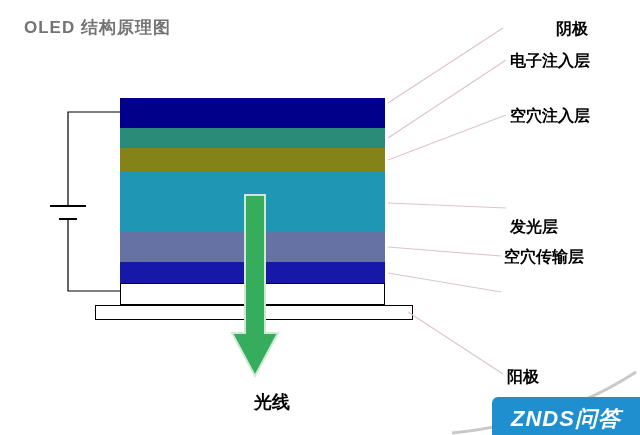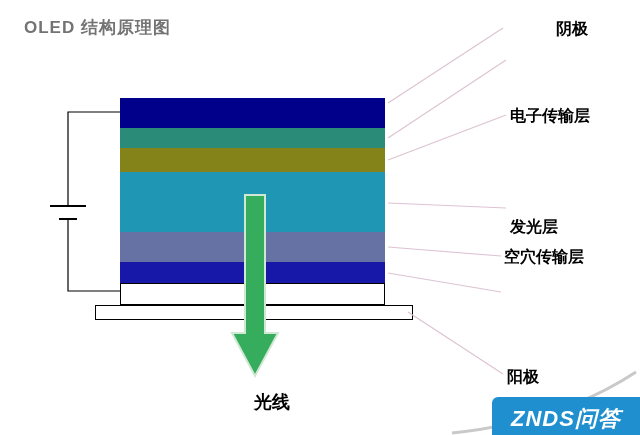--- a/index.html
+++ b/index.html
@@ -78,21 +78,22 @@
     <line class="plate" x1="50" y1="206" x2="86" y2="206"></line>
     <line class="plate" x1="59" y1="219" x2="77" y2="219"></line>
     <polyline class="wire" points="68,219 68,291 120,291"></polyline>
 
     <polygon class="arrow" points="245,195 265,195 265,333 278,333 255,376 232,333 245,333"></polygon>
 
     <path class="swoosh" d="M 452,433 Q 560,422 636,372"></path>
   </svg>
 
   <div class="lbl lbl-0">阴极</div>
-  <div class="lbl lbl-2">电子传输层</div>
+  <div class="lbl lbl-1">电子注入层</div>
+  <div class="lbl lbl-2">空穴注入层</div>
   <div class="lbl lbl-3">发光层</div>
   <div class="lbl lbl-4">空穴传输层</div>
   <div class="lbl lbl-6">阳极</div>
 
   <div class="light-label">光线</div>
 
   <div class="watermark">
     <span>ZNDS问答</span>
   </div>
 

